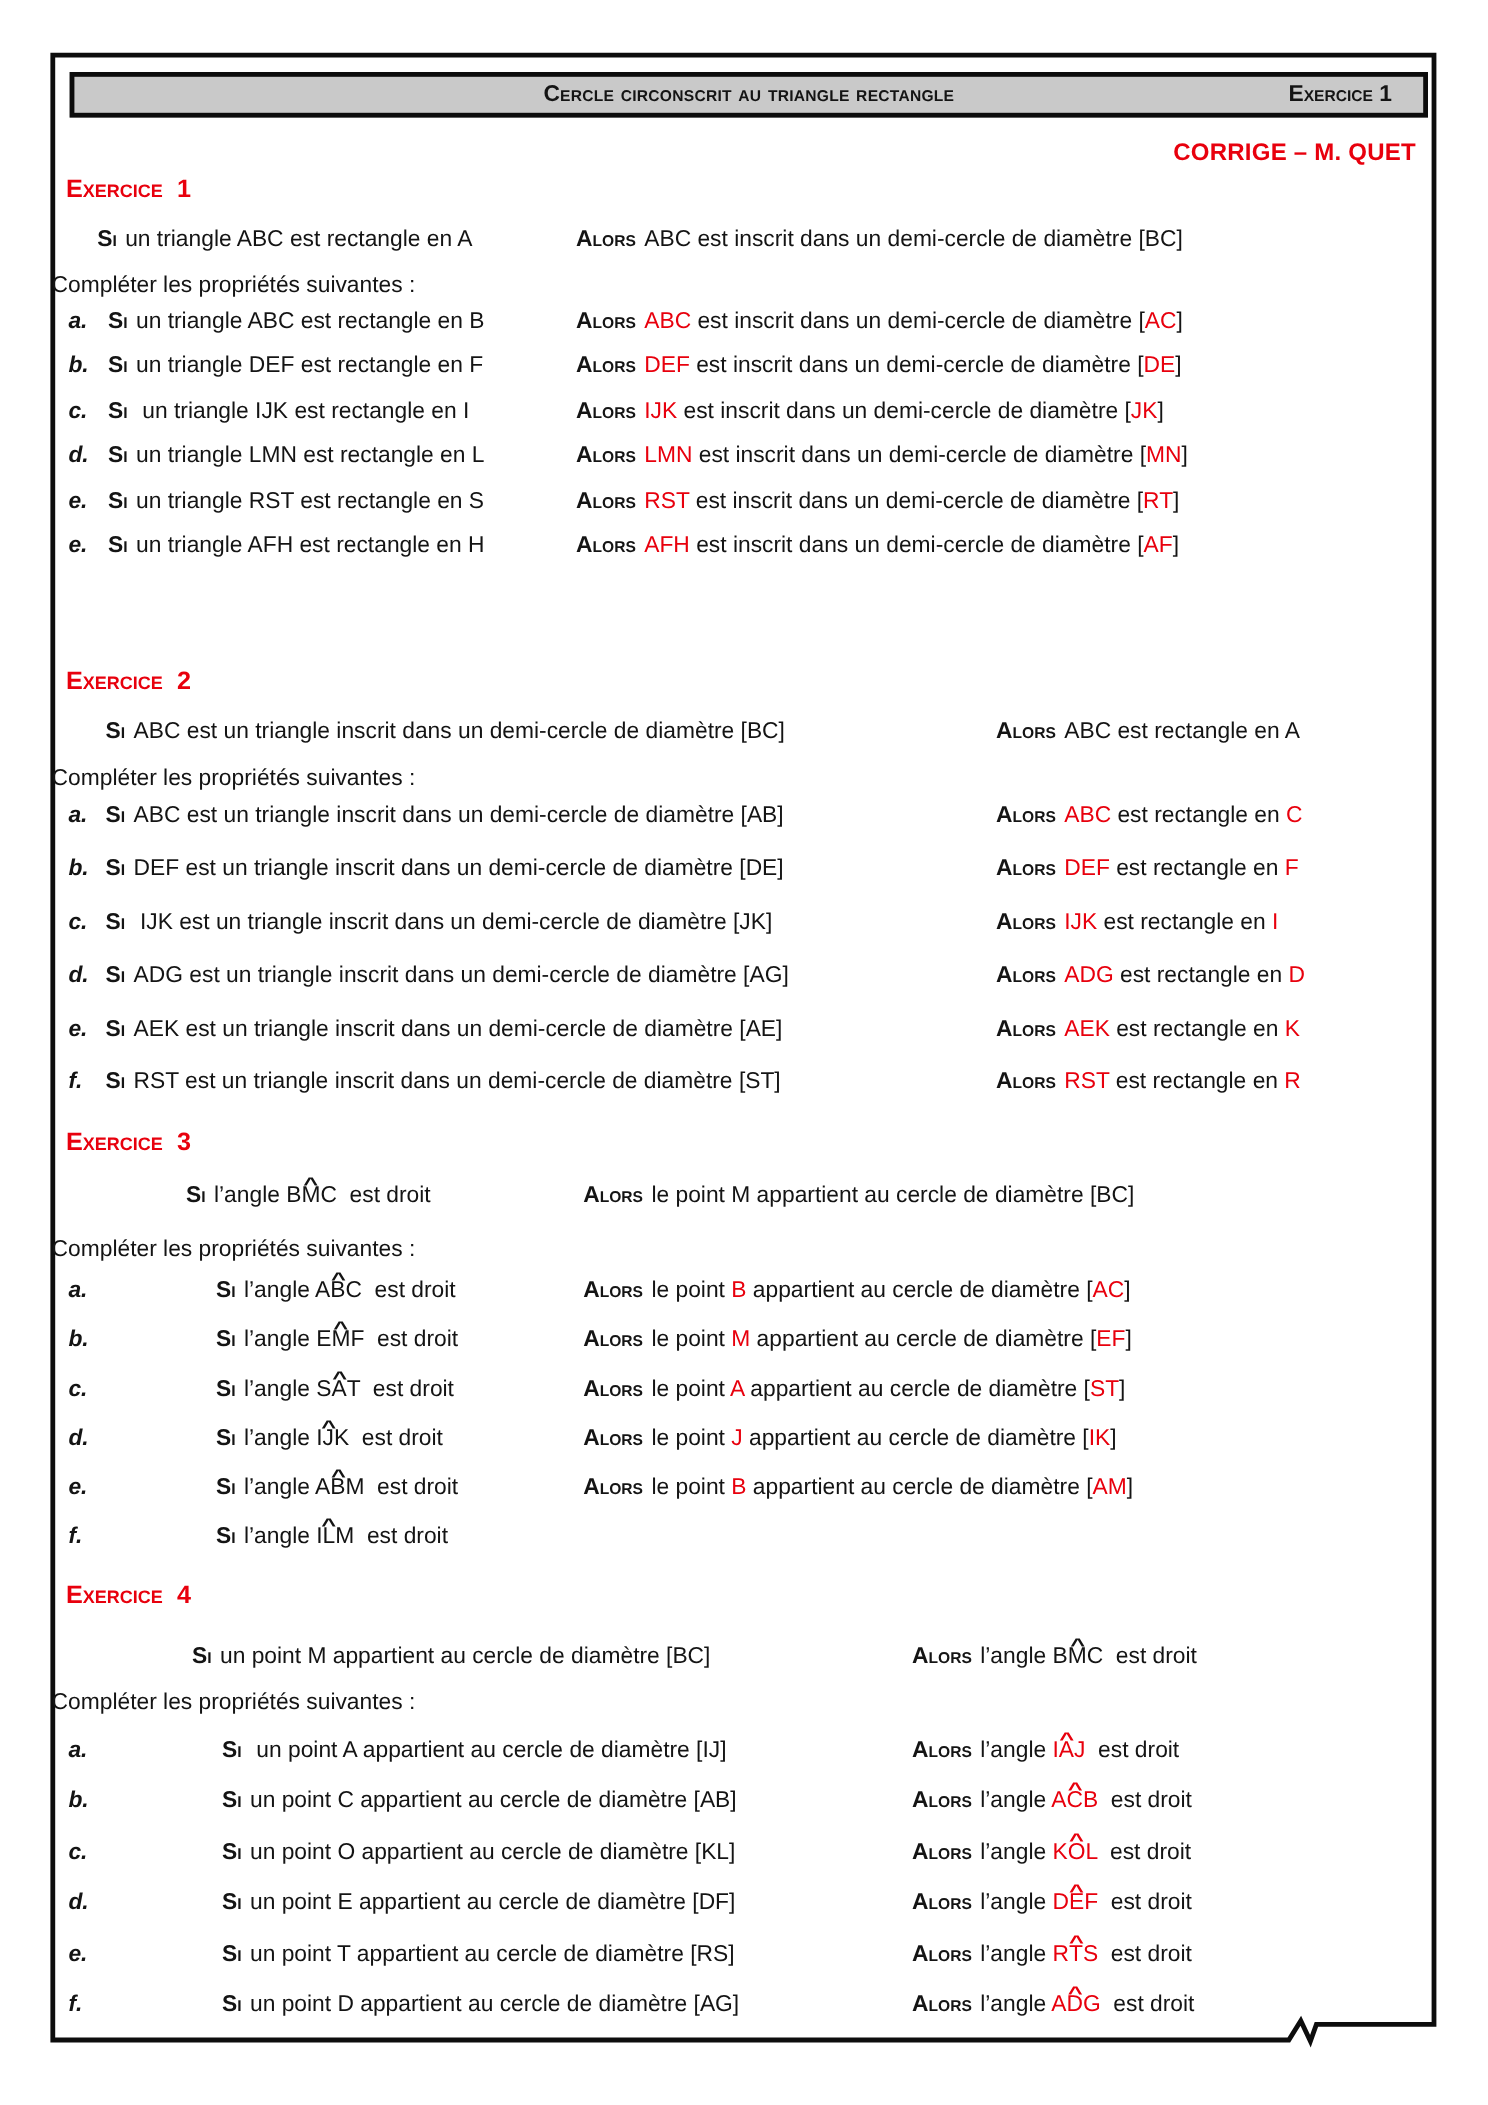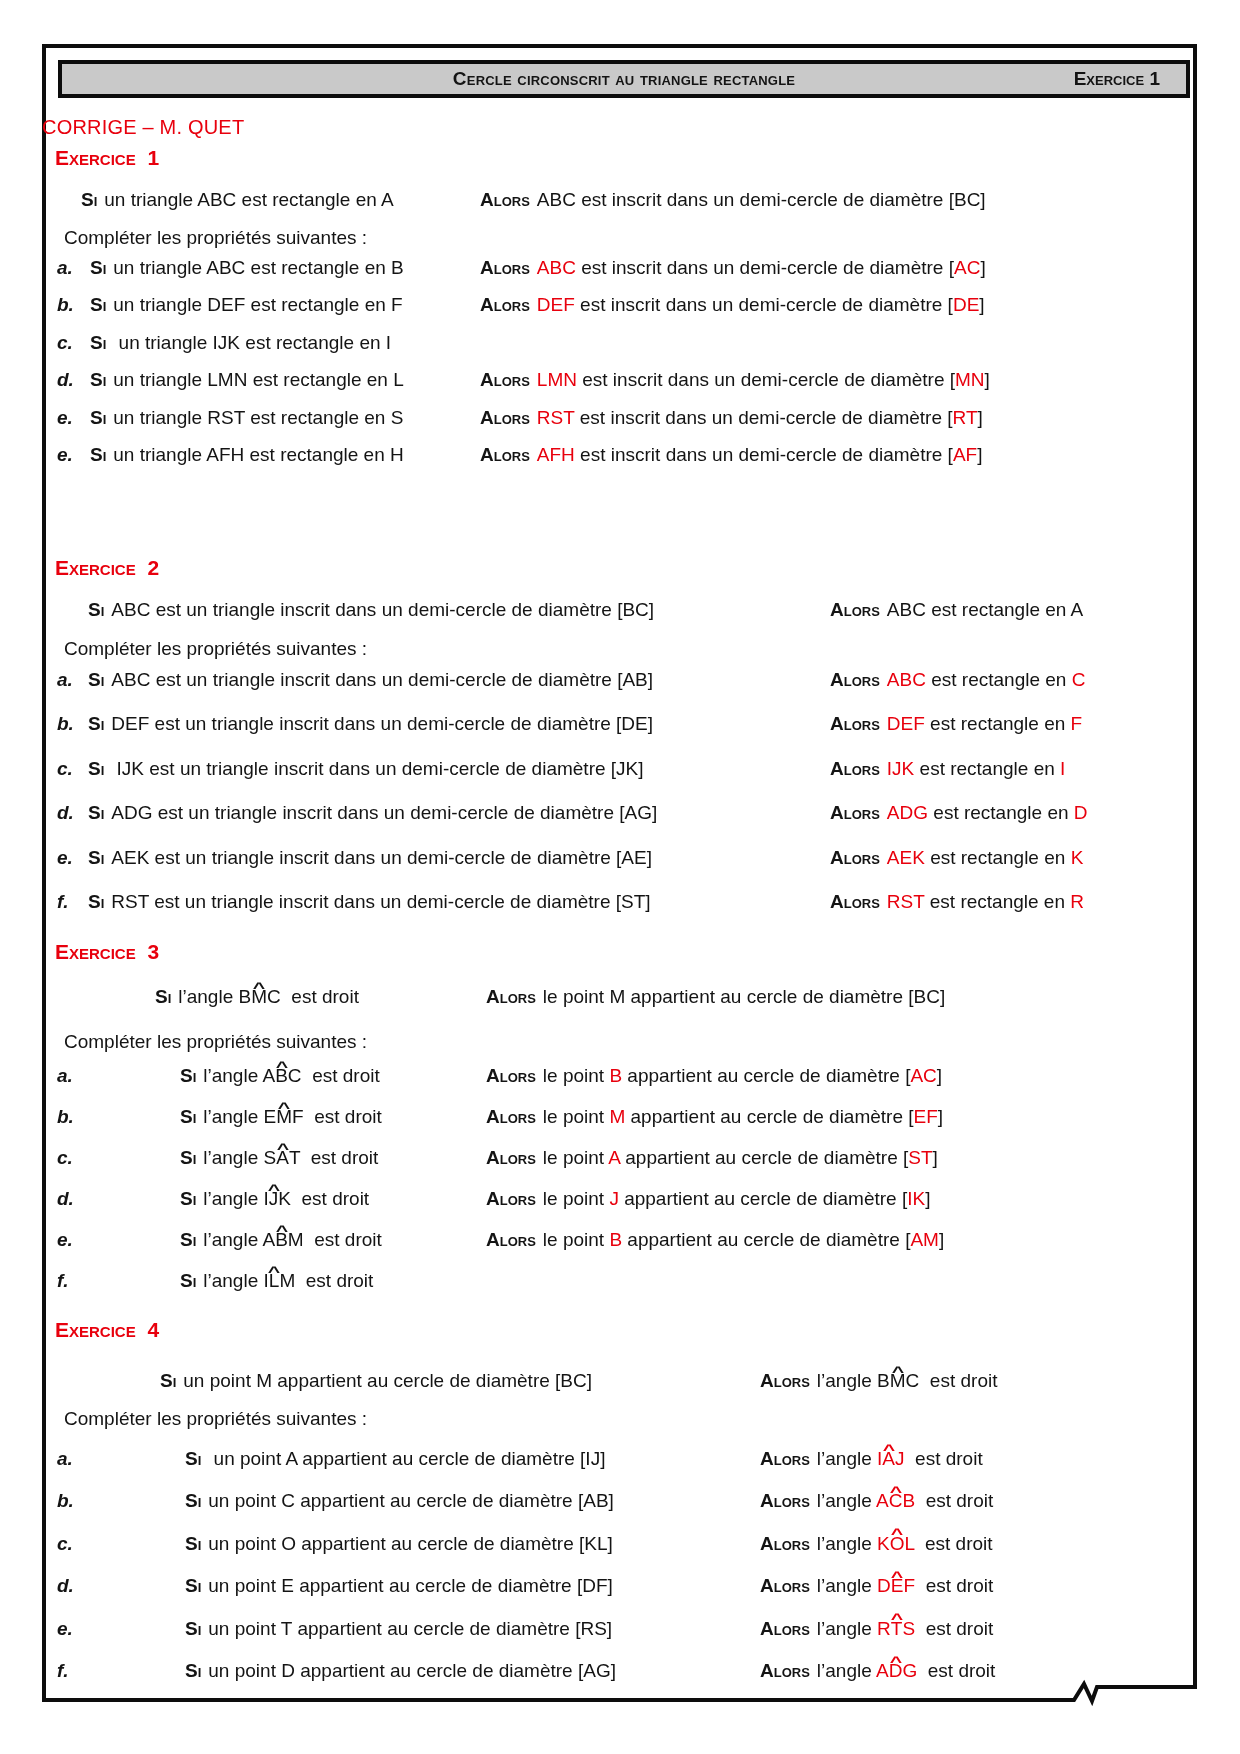--- a/index.html
+++ b/index.html
@@ -12,28 +12,28 @@
   .page{position:relative;width:1240px;height:1754px;background:#ffffff;overflow:hidden;}
   .frame-svg{position:absolute;left:0;top:0;}
 
   
   .banner{position:absolute;left:58px;top:60px;width:1132px;height:38px;
     background:var(--banner-bg);border:4px solid #0c0c0c;
     display:flex;align-items:center;justify-content:center;}
   .banner-title{font-weight:bold;font-variant:small-caps;font-size:19px;letter-spacing:.2px;}
   .banner-ex{position:absolute;right:26px;top:4px;font-weight:bold;font-variant:small-caps;font-size:19px;}
 
-  .corrige{position:absolute;left:42px;top:116px;width:1154px;text-align:left;
-    color:var(--red);font-weight:normal;font-size:20px;letter-spacing:.2px;}
+  .corrige{position:absolute;left:26px;top:116px;width:1154px;text-align:right;
+    color:var(--red);font-weight:bold;font-size:20px;letter-spacing:.2px;}
 
   
   .exercise{position:absolute;left:42px;width:1154px;font-size:19px;line-height:24px;}
   .ex-title{color:var(--red);font-weight:bold;font-variant:small-caps;font-size:21px;
     position:absolute;left:13px;top:0;word-spacing:6px;}
-  .complete{position:absolute;left:22px;white-space:pre;}
+  .complete{position:absolute;left:1px;white-space:pre;}
   .line{position:absolute;width:100%;height:24px;white-space:nowrap;}
   .rows{position:absolute;left:0;width:100%;}
   .row{position:relative;width:100%;}
   .letter{position:absolute;left:15px;font-weight:bold;font-style:italic;}
   .si-part,.alors-part{position:absolute;white-space:pre;}
   .kw{font-weight:bold;font-variant:small-caps;margin-right:7px;}
   .red{color:var(--red);}
   .hat{position:relative;display:inline-block;}
   .hat::after{content:"^";position:absolute;left:50%;transform:translateX(-50%) scaleX(1.4);
     top:-0.62em;font-size:0.8em;font-weight:bold;}
@@ -108,20 +108,21 @@
         <span class="alors-part"><span class="kw">Alors</span><span><span class="red">ABC</span><span> est inscrit dans un demi-cercle de diamètre [</span><span class="red">AC</span><span>]</span></span></span>
       </div>
       <div class="row">
         <span class="letter">b.</span>
         <span class="si-part"><span class="kw">Si</span><span><span>un triangle DEF est rectangle en F</span></span></span>
         <span class="alors-part"><span class="kw">Alors</span><span><span class="red">DEF</span><span> est inscrit dans un demi-cercle de diamètre [</span><span class="red">DE</span><span>]</span></span></span>
       </div>
       <div class="row">
         <span class="letter">c.</span>
         <span class="si-part"><span class="kw">Si</span><span><span> un triangle IJK est rectangle en I</span></span></span>
+        <span class="alors-part"><span class="kw">Alors</span><span><span class="red">IJK</span><span> est inscrit dans un demi-cercle de diamètre [</span><span class="red">JK</span><span>]</span></span></span>
       </div>
       <div class="row">
         <span class="letter">d.</span>
         <span class="si-part"><span class="kw">Si</span><span><span>un triangle LMN est rectangle en L</span></span></span>
         <span class="alors-part"><span class="kw">Alors</span><span><span class="red">LMN</span><span> est inscrit dans un demi-cercle de diamètre [</span><span class="red">MN</span><span>]</span></span></span>
       </div>
       <div class="row">
         <span class="letter">e.</span>
         <span class="si-part"><span class="kw">Si</span><span><span>un triangle RST est rectangle en S</span></span></span>
         <span class="alors-part"><span class="kw">Alors</span><span><span class="red">RST</span><span> est inscrit dans un demi-cercle de diamètre [</span><span class="red">RT</span><span>]</span></span></span>

